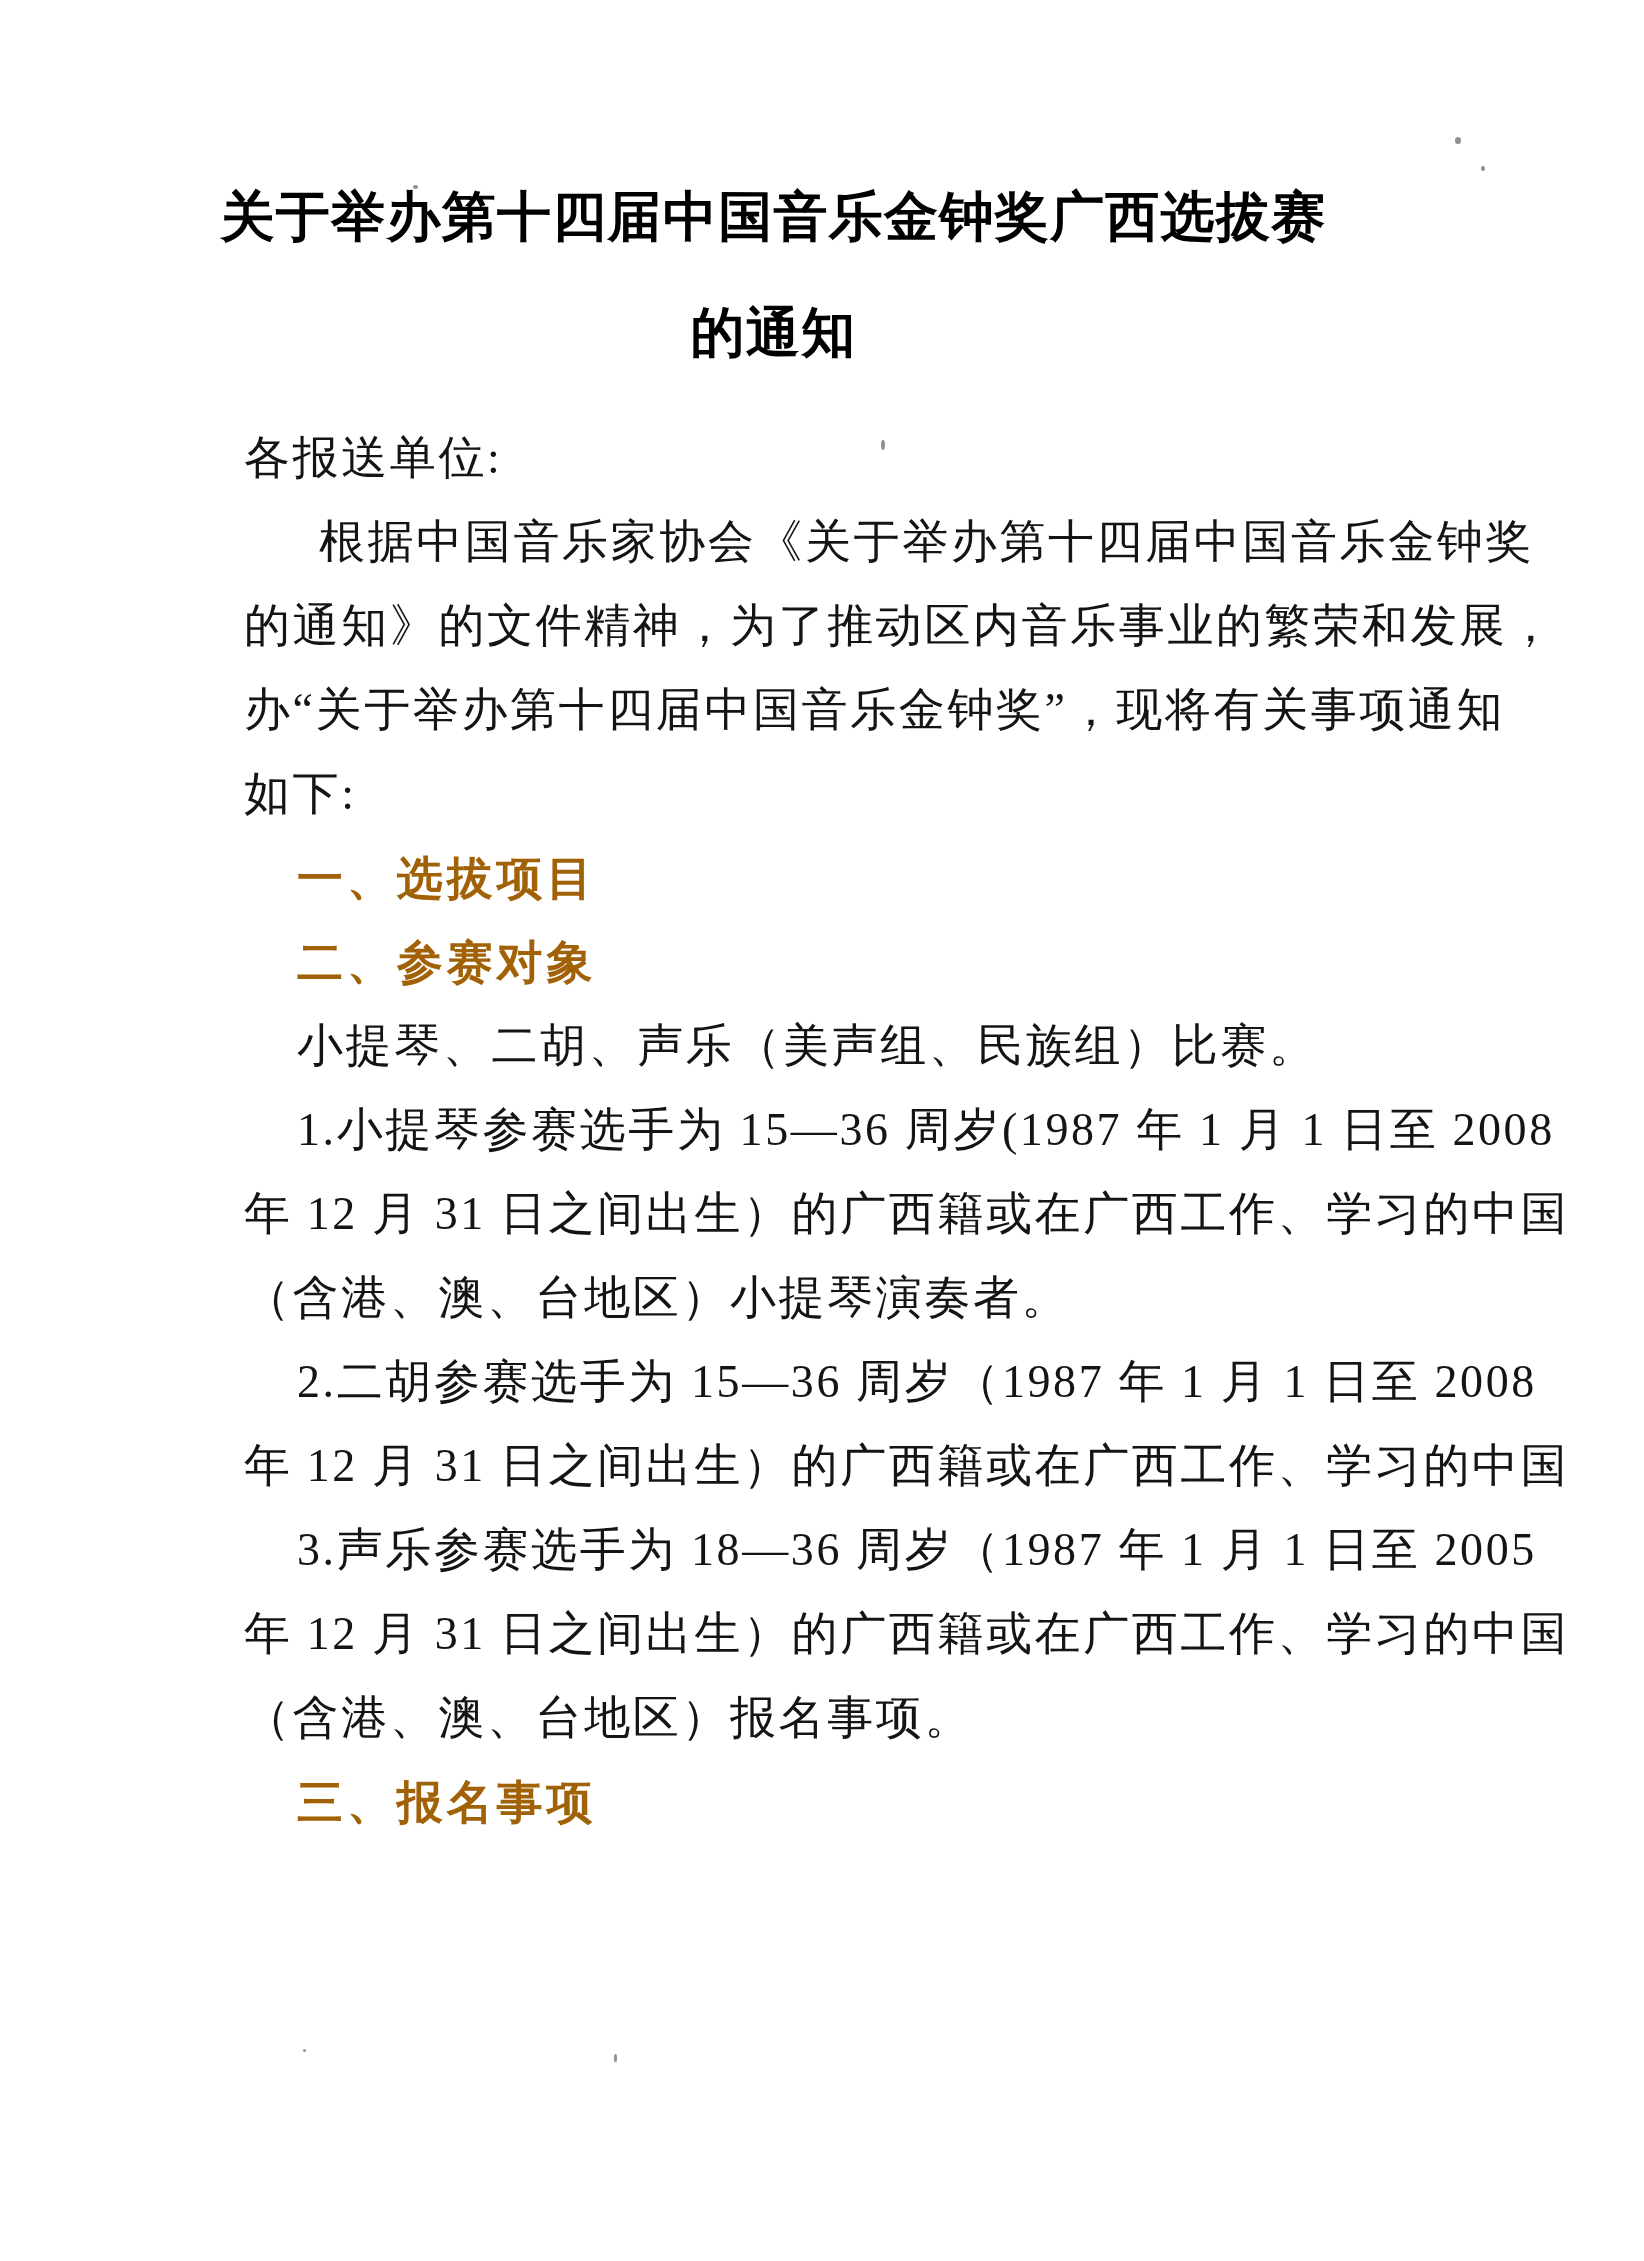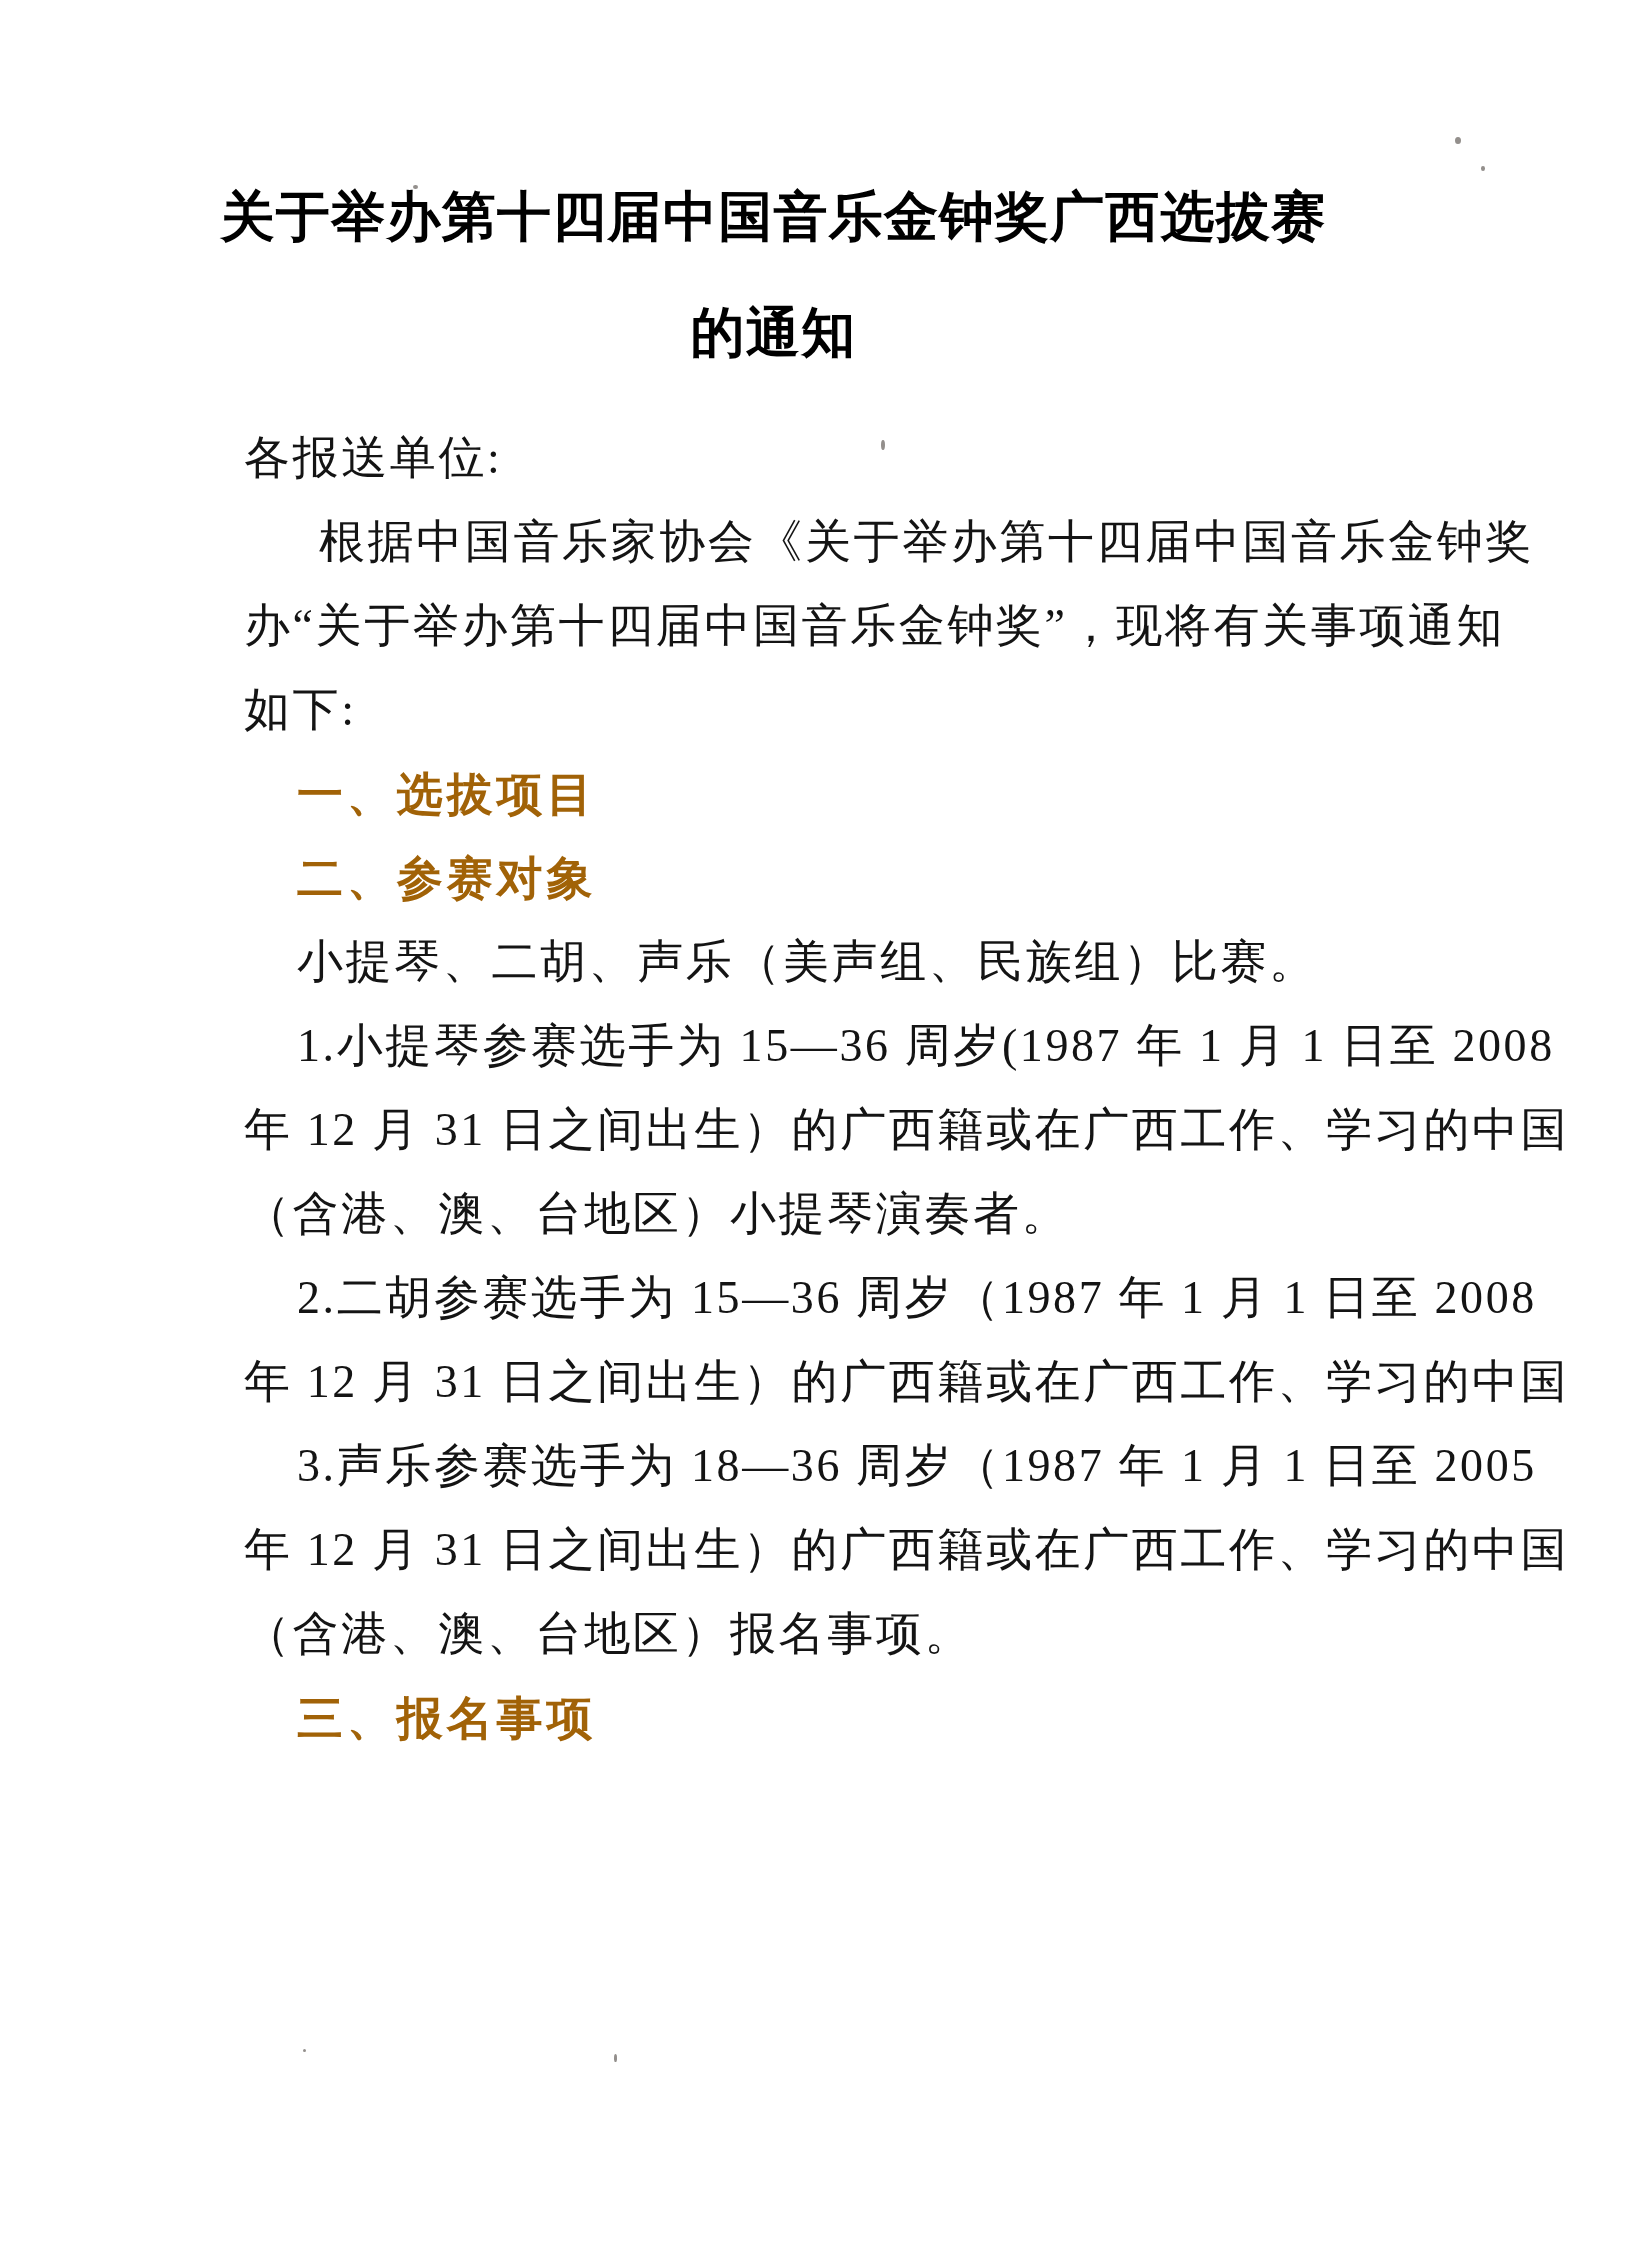--- a/index.html
+++ b/index.html
@@ -67,20 +67,21 @@
 
 <div class="page">
 
   <div class="doc-title" id="title-line-2">的通知</div>
 
   <div class="doc-title" id="title-line-1">关于举办第十四届中国音乐金钟奖广西选拔赛</div>
 
   <div class="body-lines">
       <div class="line body">各报送单位:</div>
       <div class="line body indent-p">根据中国音乐家协会《关于举办第十四届中国音乐金钟奖</div>
+      <div class="line body">的通知》的文件精神，为了推动区内音乐事业的繁荣和发展，</div>
       <div class="line body">办“关于举办第十四届中国音乐金钟奖”，现将有关事项通知</div>
       <div class="line body">如下:</div>
       <div class="line heading indent-i">一、选拔项目</div>
       <div class="line heading indent-i">二、参赛对象</div>
       <div class="line body indent-i">小提琴、二胡、声乐（美声组、民族组）比赛。</div>
       <div class="line body indent-i">1.小提琴参赛选手为 15—36 周岁(1987 年 1 月 1 日至 2008</div>
       <div class="line body">年 12 月 31 日之间出生）的广西籍或在广西工作、学习的中国</div>
       <div class="line body">（含港、澳、台地区）小提琴演奏者。</div>
       <div class="line body indent-i">2.二胡参赛选手为 15—36 周岁（1987 年 1 月 1 日至 2008</div>
       <div class="line body">年 12 月 31 日之间出生）的广西籍或在广西工作、学习的中国</div>

